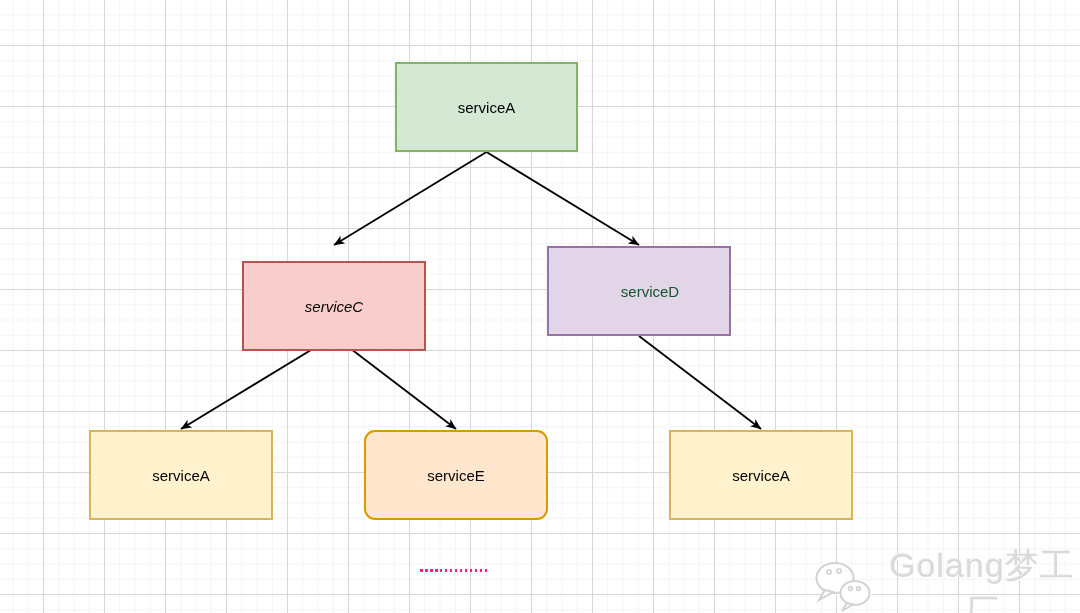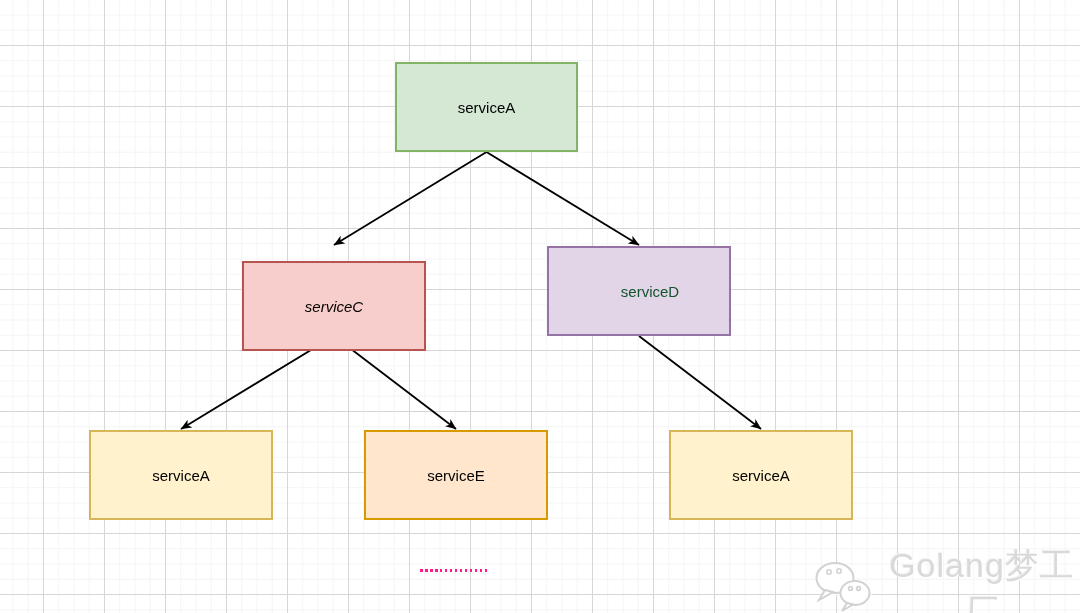--- a/index.html
+++ b/index.html
@@ -92,21 +92,21 @@
         <line x1="334" y1="336" x2="456" y2="429" stroke="#000000" stroke-width="1.8" marker-end="url(#arrowhead)"></line>
         <line x1="639" y1="336" x2="761" y2="429" stroke="#000000" stroke-width="1.8" marker-end="url(#arrowhead)"></line>
       </g>
   </svg>
 
   <div id="nodes">
       <div class="node" style="left: 395px; top: 62px; width: 183px; height: 90px; background: rgb(213, 232, 212); border-color: rgb(130, 179, 102); color: rgb(0, 0, 0);">serviceA</div>
       <div class="node" style="left: 242px; top: 261px; width: 184px; height: 90px; background: rgb(248, 206, 204); border-color: rgb(184, 84, 80); color: rgb(0, 0, 0); font-style: italic;">serviceC</div>
       <div class="node" style="left: 547px; top: 246px; width: 184px; height: 90px; background: rgb(225, 213, 231); border-color: rgb(150, 115, 166); color: #14532d; padding-left: 22px;">serviceD</div>
       <div class="node" style="left: 89px; top: 430px; width: 184px; height: 90px; background: rgb(255, 242, 204); border-color: rgb(214, 182, 86); color: rgb(0, 0, 0);">serviceA</div>
-      <div class="node" style="left: 364px; top: 430px; width: 184px; height: 90px; background: rgb(255, 230, 204); border-color: rgb(215, 155, 0); color: rgb(0, 0, 0);">serviceE</div>
+      <div class="node" style="left: 364px; top: 430px; width: 184px; height: 90px; background: rgb(255, 230, 204); border-color: rgb(215, 155, 0); color: rgb(0, 0, 0); border-radius: 11px;">serviceE</div>
       <div class="node" style="left: 669px; top: 430px; width: 184px; height: 90px; background: rgb(255, 242, 204); border-color: rgb(214, 182, 86); color: rgb(0, 0, 0);">serviceA</div>
     </div>
 
   <div id="dotted-line" style="--dot-color: #ff1a8c;"></div>
 
   <div id="watermark">
     <span>
       <svg width="64" height="54" viewBox="0 0 64 54">
         <g fill="#ffffff" stroke="#d2d2d2" stroke-width="2">
           <ellipse cx="23" cy="18" rx="18.5" ry="15"></ellipse>

